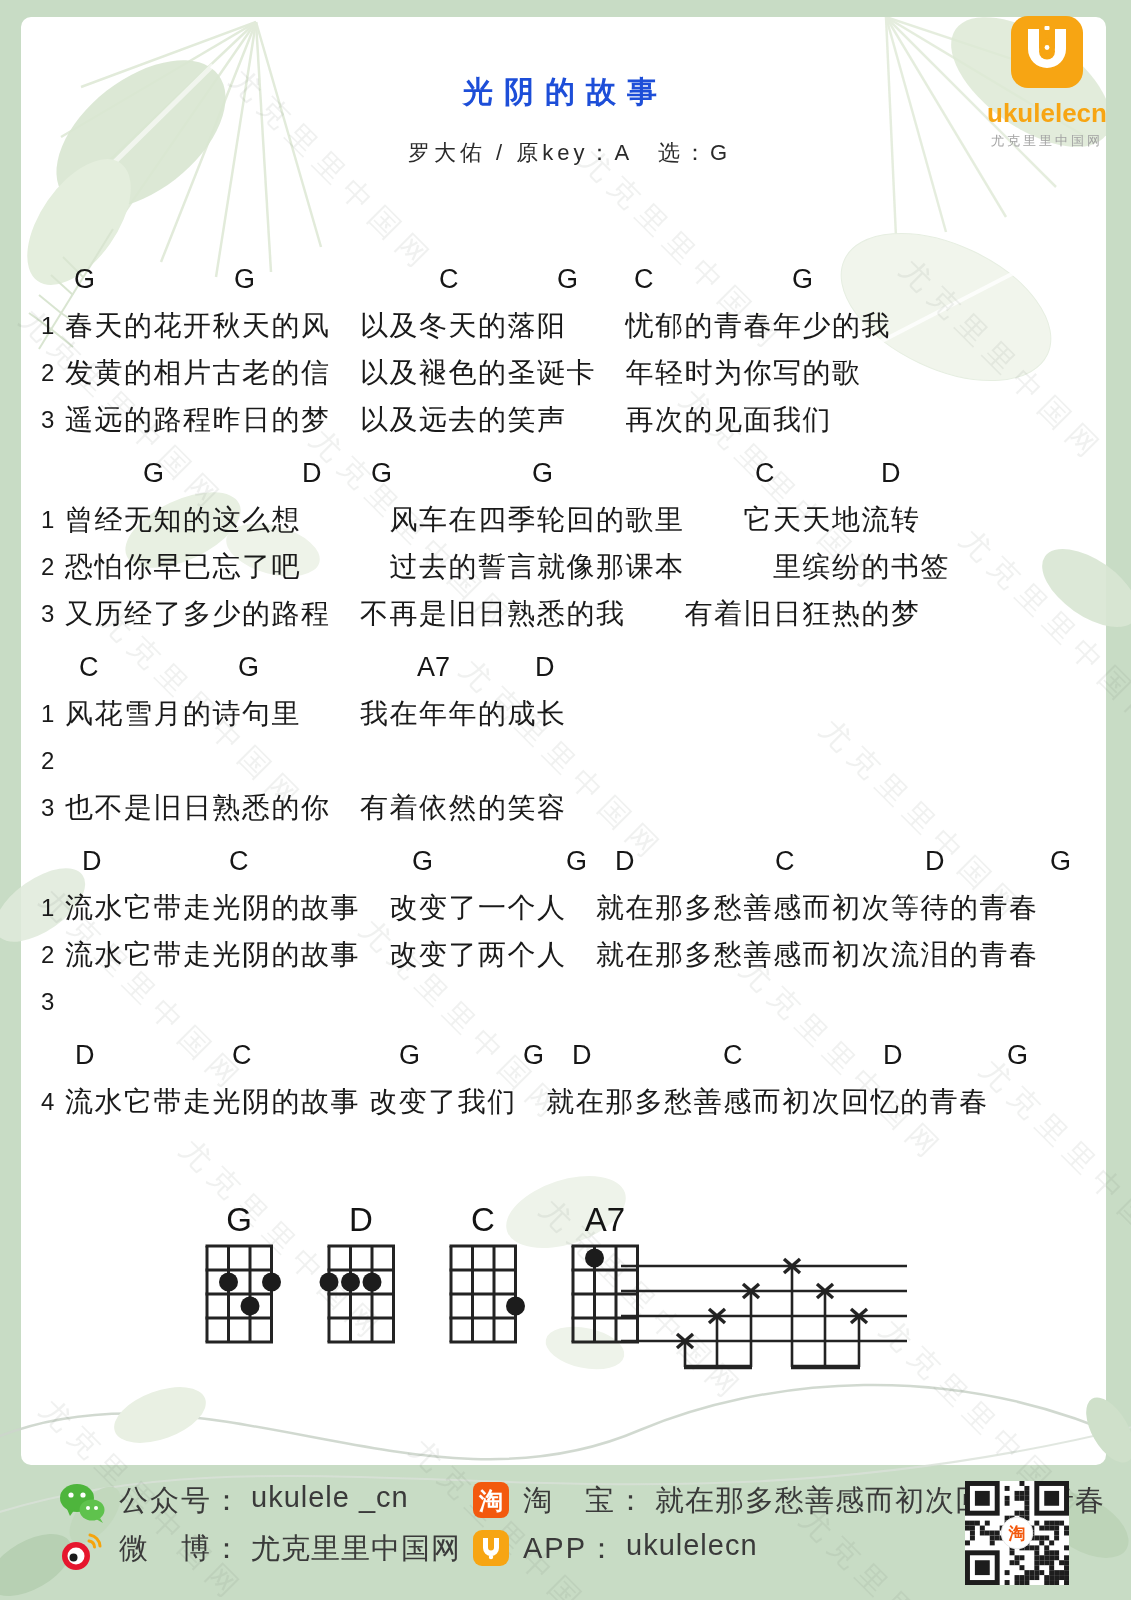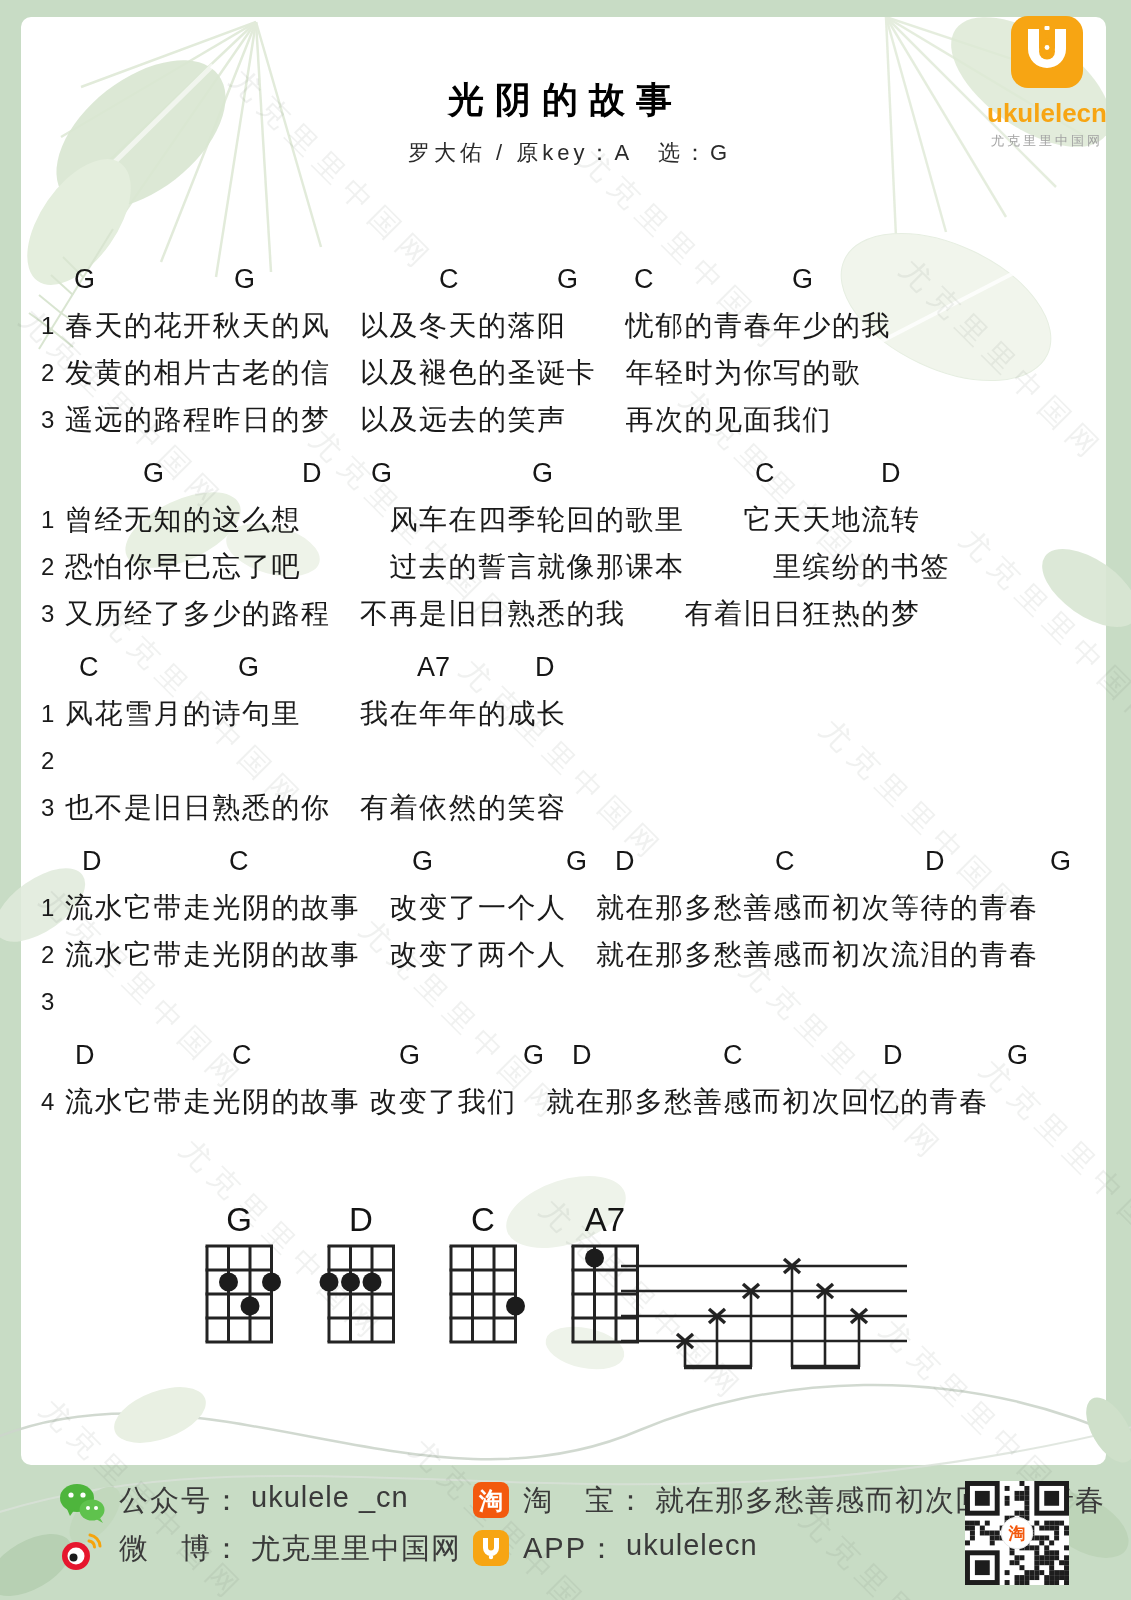--- a/index.html
+++ b/index.html
@@ -3,22 +3,22 @@
 <meta charset="utf-8">
 <style>
   html,body{margin:0;padding:0;}
   body{font-family:"Liberation Sans","DejaVu Sans",sans-serif;background:#c8dcc5;}
   .page{position:relative;width:1131px;height:1600px;background:#c8dcc5;overflow:hidden;}
   .card{position:absolute;left:21px;top:17px;width:1085px;height:1448px;background:#ffffff;border-radius:10px;}
   .deco{position:absolute;pointer-events:none;}
   .wm-layer{position:absolute;inset:0;z-index:1;pointer-events:none;}
   .watermark{position:absolute;color:rgba(110,120,110,0.10);font-size:30px;letter-spacing:9px;
              white-space:nowrap;transform:rotate(45deg);transform-origin:left top;}
-  .title{position:absolute;top:52px;left:0;right:0;text-align:center;font-size:36px;font-weight:700;
-         letter-spacing:11px;color:#000000;z-index:2;}
+  .title{position:absolute;top:52px;left:0;right:0;text-align:center;font-size:30px;font-weight:700;
+         letter-spacing:11px;color:#1d4ed8;z-index:2;}
   .meta{position:absolute;top:138px;left:8px;right:0;text-align:center;font-size:22px;letter-spacing:4px;
         color:#2a2a2a;z-index:2;}
   .logo{position:absolute;top:14px;right:20px;width:128px;text-align:center;z-index:2;}
   .logo-name{color:#f7a513;font-size:26px;font-weight:700;margin-top:4px;}
   .logo-tag{color:#a3a3a3;font-size:13px;letter-spacing:3px;margin-top:3px;}
   .sections{position:absolute;left:41px;top:262px;width:1032px;z-index:2;}
   .section{margin-bottom:13px;}
   .chord-row{position:relative;height:40px;}
   .chord{position:absolute;top:2px;font-size:27px;color:#161616;}
   .lyric-line{height:47px;display:flex;align-items:center;font-size:28px;color:#1a1a1a;letter-spacing:1.5px;}

